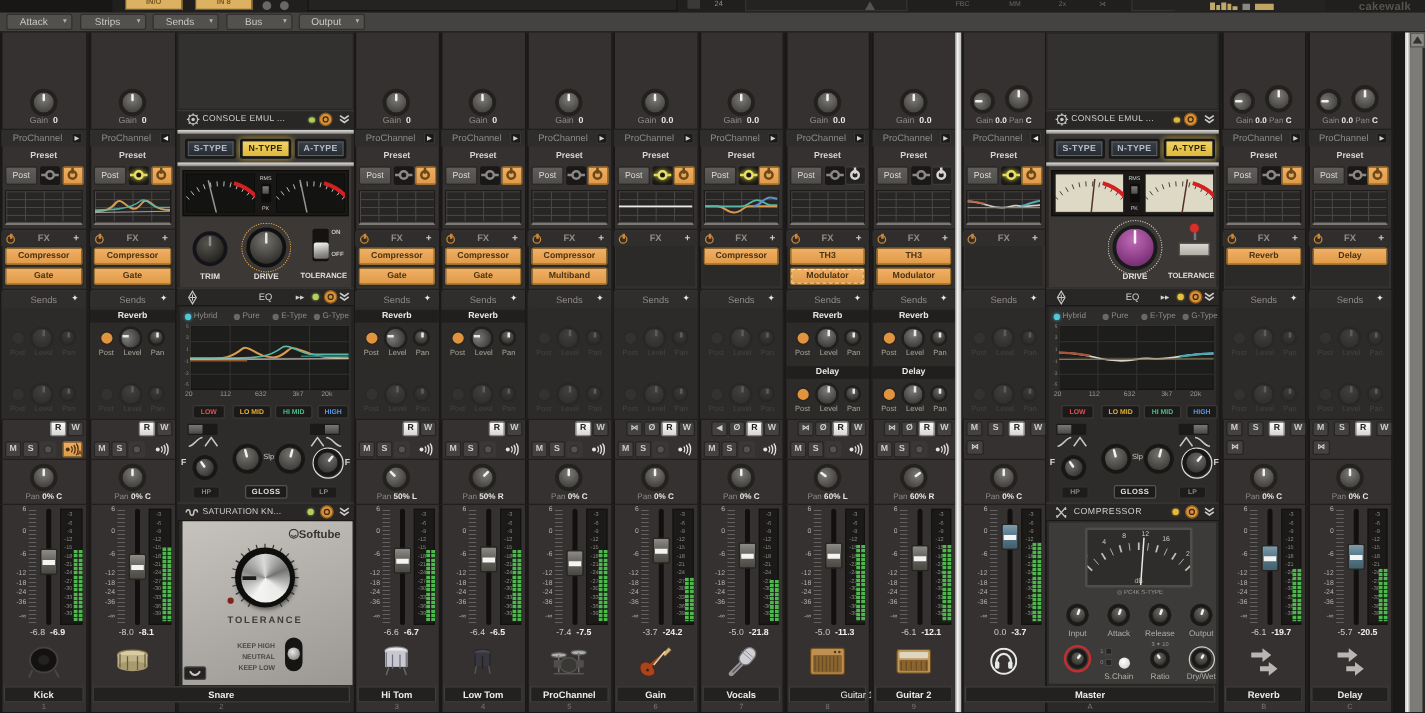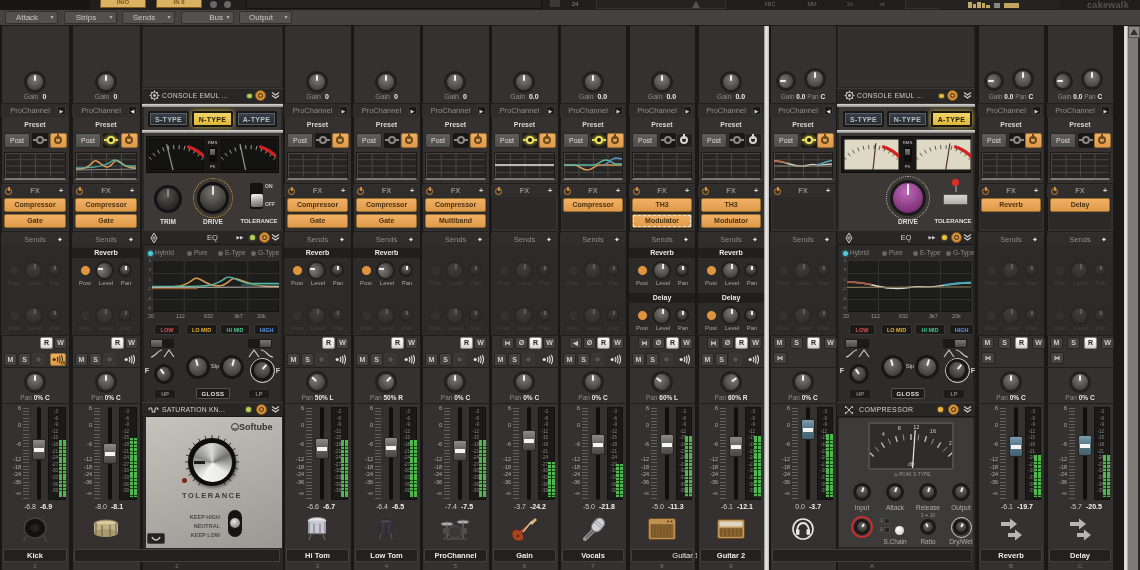--- a/index.html
+++ b/index.html
@@ -38,21 +38,21 @@
 <div style="left:5px;top:11px;width:53px;height:13px;background:#53514e;border:1px solid #31302e;border-radius:2px;"></div>
 <div style="left:7px;top:11px;width:40px;height:13px;font-size:8px;line-height:13px;color:#c8c8c6;font-weight:normal;text-align:center;letter-spacing:0;white-space:nowrap;overflow:hidden;">Attack</div>
 <div style="left:47px;top:11px;width:10px;height:13px;font-size:6px;line-height:13px;color:#b0b0ae;font-weight:normal;text-align:center;letter-spacing:0;white-space:nowrap;overflow:hidden;">▾</div>
 <div style="left:64px;top:11px;width:53px;height:13px;background:#53514e;border:1px solid #31302e;border-radius:2px;"></div>
 <div style="left:66px;top:11px;width:40px;height:13px;font-size:8px;line-height:13px;color:#c8c8c6;font-weight:normal;text-align:center;letter-spacing:0;white-space:nowrap;overflow:hidden;">Strips</div>
 <div style="left:106px;top:11px;width:10px;height:13px;font-size:6px;line-height:13px;color:#b0b0ae;font-weight:normal;text-align:center;letter-spacing:0;white-space:nowrap;overflow:hidden;">▾</div>
 <div style="left:122px;top:11px;width:53px;height:13px;background:#53514e;border:1px solid #31302e;border-radius:2px;"></div>
 <div style="left:124px;top:11px;width:40px;height:13px;font-size:8px;line-height:13px;color:#c8c8c6;font-weight:normal;text-align:center;letter-spacing:0;white-space:nowrap;overflow:hidden;">Sends</div>
 <div style="left:164px;top:11px;width:10px;height:13px;font-size:6px;line-height:13px;color:#b0b0ae;font-weight:normal;text-align:center;letter-spacing:0;white-space:nowrap;overflow:hidden;">▾</div>
 <div style="left:181px;top:11px;width:53px;height:13px;background:#53514e;border:1px solid #31302e;border-radius:2px;"></div>
-<div style="left:183px;top:11px;width:40px;height:13px;font-size:8px;line-height:13px;color:#c8c8c6;font-weight:normal;text-align:right;letter-spacing:0;white-space:nowrap;overflow:hidden;">Bus</div>
+<div style="left:183px;top:11px;width:40px;height:13px;font-size:8px;line-height:13px;color:#c8c8c6;font-weight:normal;text-align:center;letter-spacing:0;white-space:nowrap;overflow:hidden;">Bus</div>
 <div style="left:223px;top:11px;width:10px;height:13px;font-size:6px;line-height:13px;color:#b0b0ae;font-weight:normal;text-align:center;letter-spacing:0;white-space:nowrap;overflow:hidden;">▾</div>
 <div style="left:239px;top:11px;width:53px;height:13px;background:#53514e;border:1px solid #31302e;border-radius:2px;"></div>
 <div style="left:241px;top:11px;width:40px;height:13px;font-size:8px;line-height:13px;color:#c8c8c6;font-weight:normal;text-align:center;letter-spacing:0;white-space:nowrap;overflow:hidden;">Output</div>
 <div style="left:281px;top:11px;width:10px;height:13px;font-size:6px;line-height:13px;color:#b0b0ae;font-weight:normal;text-align:center;letter-spacing:0;white-space:nowrap;overflow:hidden;">▾</div>
 <div style="left:0;top:26px;width:1124px;height:544px;background:#1b1a19;"></div>
 <div style="left:0px;top:26px;width:70px;height:544px;background:#343130;border-left:2px solid #191817;border-right:1px solid #191817;"></div>
     <div style="left:24px;top:71px;width:22px;height:22px;border-radius:50%;background:radial-gradient(circle at 50% 32%,#7e7c78,#4a4846 72%);border:3px solid #23211d;box-sizing:border-box;transform:rotate(0deg);">
       <div style="left:7.0px;top:1px;width:2px;height:6px;background:#f0f0f0;border-radius:1px;"></div>
     </div>
     <div style="left:2px;top:93px;width:66px;height:8px;font-size:7px;line-height:8px;color:#cccccc;font-weight:normal;text-align:center;letter-spacing:0;white-space:nowrap;overflow:hidden;"><span style="color:#8e8c8a">Gain</span>&nbsp;&nbsp;<b style="color:#eee">0</b></div>
@@ -1857,22 +1857,24 @@
       <div style="left:4.0px;top:1px;width:2px;height:4px;background:#f0f0f0;border-radius:1px;"></div>
     </div>
     <div style="left:950.5px;top:516.5px;width:21px;height:21px;border-radius:50%;border:1.5px solid #cfccc8;"></div>
     <div style="left:953px;top:519px;width:16px;height:16px;border-radius:50%;background:radial-gradient(circle at 45% 30%,#6e6c6a,#35342f 75%);border:3px solid #1b1a19;box-sizing:border-box;transform:rotate(30deg);">
       <div style="left:4.0px;top:1px;width:2px;height:4px;background:#f0f0f0;border-radius:1px;"></div>
     </div>
     <div style="left:877px;top:537px;width:36px;height:9px;font-size:6.5px;line-height:9px;color:#b0aeaa;font-weight:normal;text-align:center;letter-spacing:0;white-space:nowrap;overflow:hidden;">S.Chain</div>
     <div style="left:911px;top:537px;width:34px;height:9px;font-size:6.5px;line-height:9px;color:#b0aeaa;font-weight:normal;text-align:center;letter-spacing:0;white-space:nowrap;overflow:hidden;">Ratio</div>
     <div style="left:943px;top:537px;width:36px;height:9px;font-size:6.5px;line-height:9px;color:#b0aeaa;font-weight:normal;text-align:center;letter-spacing:0;white-space:nowrap;overflow:hidden;">Dry/Wet</div>
 <div style="left:74px;top:549px;width:206px;height:13px;background:#232120;border:1px solid #413f3c;"></div>
+    <div style="left:74px;top:549px;width:206px;height:13px;font-size:7.5px;line-height:13px;color:#ececea;font-weight:bold;text-align:center;letter-spacing:0;white-space:nowrap;overflow:hidden;">Snare</div>
     <div style="left:71px;top:562px;width:212px;height:8px;font-size:6px;line-height:8px;color:#7a7876;font-weight:normal;text-align:center;letter-spacing:0;white-space:nowrap;overflow:hidden;">2</div>
 <div style="left:772px;top:549px;width:200px;height:13px;background:#232120;border:1px solid #413f3c;"></div>
+    <div style="left:772px;top:549px;width:200px;height:13px;font-size:7.5px;line-height:13px;color:#ececea;font-weight:bold;text-align:center;letter-spacing:0;white-space:nowrap;overflow:hidden;">Master</div>
     <div style="left:769px;top:562px;width:206px;height:8px;font-size:6px;line-height:8px;color:#7a7876;font-weight:normal;text-align:center;letter-spacing:0;white-space:nowrap;overflow:hidden;">A</div>
 <div style="left:764px;top:26px;width:5px;height:544px;background:linear-gradient(90deg,#8a8a88,#f2f2f0 40%,#b8b8b6);"></div>
 <div style="left:1115px;top:26px;width:9px;height:544px;background:#1a1918;"></div>
 <div style="left:1124px;top:26px;width:4px;height:544px;background:linear-gradient(90deg,#c8c8c6,#f0f0ee 50%,#9a9a98);"></div>
 <div style="left:1128px;top:26px;width:12px;height:544px;background:#7d7b78;border-right:2px solid #2a2928;"></div>
 <div style="left:1128px;top:26px;width:12px;height:12px;background:#8a8885;border:1px solid #55534f;"></div>
 <svg style="left:1130px;top:29px" width="8" height="6">
       <path d="M4 0 L8 6 L0 6 Z" fill="#33312e"></path>
     </svg>
 </div>

